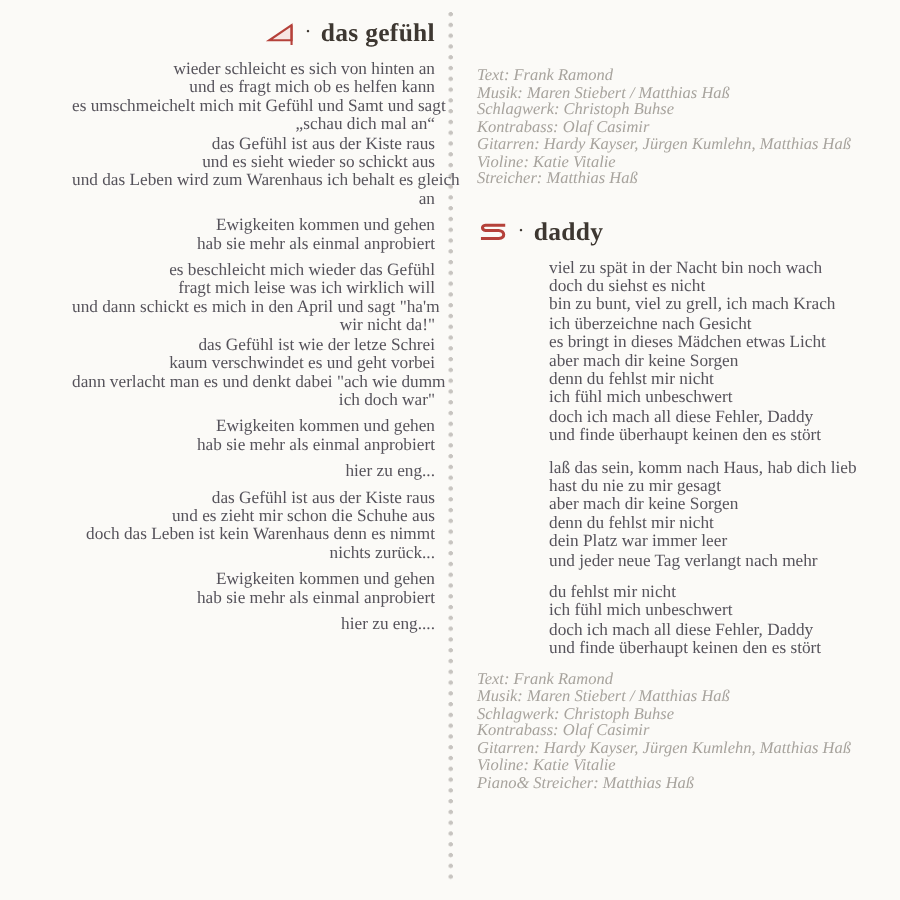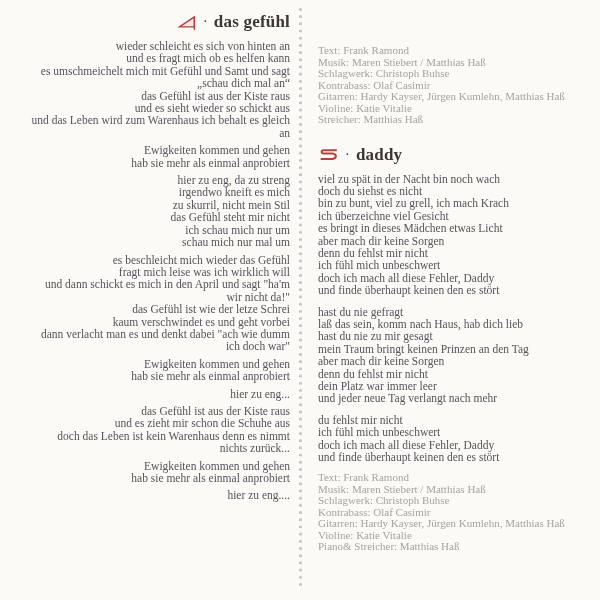--- a/index.html
+++ b/index.html
@@ -52,25 +52,27 @@
   }
   .song-title.align-right { justify-content: flex-end; margin-bottom: 8px; }
   .song-title.align-left  { justify-content: flex-start; margin-bottom: 8px; margin-top: 19px; }
   .num-glyph { display: inline-flex; align-items: center; }
   .title-sep { color: #3d3731; font-weight: normal; font-size: 14px; }
   .lyrics .line {
     font-size: 11.5px;
     line-height: 12.4px;
     color: #56535b;
     white-space: nowrap;
+    padding-left: 48px;
   }
   .stanza { margin-bottom: 5px; }
   .col-right .lyrics .stanza { margin-bottom: 9px; }
   .credits .line {
     font-size: 11px;
+    font-style: italic;
     line-height: 11.5px;
     color: #a7a39d;
     white-space: nowrap;
   }
   .credits.top-credits { margin-bottom: 17px; }
   .credits.bottom-credits { margin-top: 8px; }
 </style>
 </head>
 <body>
 
@@ -98,28 +100,20 @@
           <div class="line">das Gefühl ist aus der Kiste raus</div>
           <div class="line">und es sieht wieder so schickt aus</div>
           <div class="line">und das Leben wird zum Warenhaus ich behalt es gleich</div>
           <div class="line">an</div>
         </div>
         <div class="stanza">
           <div class="line">Ewigkeiten kommen und gehen</div>
           <div class="line">hab sie mehr als einmal anprobiert</div>
         </div>
         <div class="stanza">
-          <div class="line">hier zu eng, da zu streng</div>
-          <div class="line">irgendwo kneift es mich</div>
-          <div class="line">zu skurril, nicht mein Stil</div>
-          <div class="line">das Gefühl steht mir nicht</div>
-          <div class="line">ich schau mich nur um</div>
-          <div class="line">schau mich nur mal um</div>
-        </div>
-        <div class="stanza">
           <div class="line">es beschleicht mich wieder das Gefühl</div>
           <div class="line">fragt mich leise was ich wirklich will</div>
           <div class="line">und dann schickt es mich in den April  und sagt "ha'm</div>
           <div class="line">wir nicht da!"</div>
           <div class="line">das Gefühl ist wie der letze Schrei</div>
           <div class="line">kaum verschwindet es und geht vorbei</div>
           <div class="line">dann verlacht man es und denkt dabei "ach wie dumm</div>
           <div class="line">ich doch war"</div>
         </div>
         <div class="stanza">
@@ -164,33 +158,31 @@
       </span>
       <span class="title-sep">·</span>
       <span>daddy</span>
     </div>
 
     <div class="lyrics">
         <div class="stanza">
           <div class="line">viel zu spät in der Nacht bin noch wach</div>
           <div class="line">doch du siehst es nicht</div>
           <div class="line">bin zu bunt, viel zu grell, ich mach Krach</div>
-          <div class="line">ich überzeichne viel Gesicht</div>
+          <div class="line">ich überzeichne nach Gesicht</div>
           <div class="line">es bringt in dieses Mädchen etwas Licht</div>
           <div class="line">aber mach dir keine Sorgen</div>
           <div class="line">denn du fehlst mir nicht</div>
           <div class="line">ich fühl mich unbeschwert</div>
           <div class="line">doch ich mach all diese Fehler, Daddy</div>
           <div class="line">und finde überhaupt keinen den es stört</div>
         </div>
         <div class="stanza">
-          <div class="line">hast du nie gefragt</div>
           <div class="line">laß das sein, komm nach Haus, hab dich lieb</div>
           <div class="line">hast du nie zu mir gesagt</div>
-          <div class="line">mein Traum bringt keinen Prinzen an den Tag</div>
           <div class="line">aber mach dir keine Sorgen</div>
           <div class="line">denn du fehlst mir nicht</div>
           <div class="line">dein Platz war immer leer</div>
           <div class="line">und jeder neue Tag verlangt nach mehr</div>
         </div>
         <div class="stanza">
           <div class="line">du fehlst mir nicht</div>
           <div class="line">ich fühl mich unbeschwert</div>
           <div class="line">doch ich mach all diese Fehler, Daddy</div>
           <div class="line">und finde überhaupt keinen den es stört</div>

